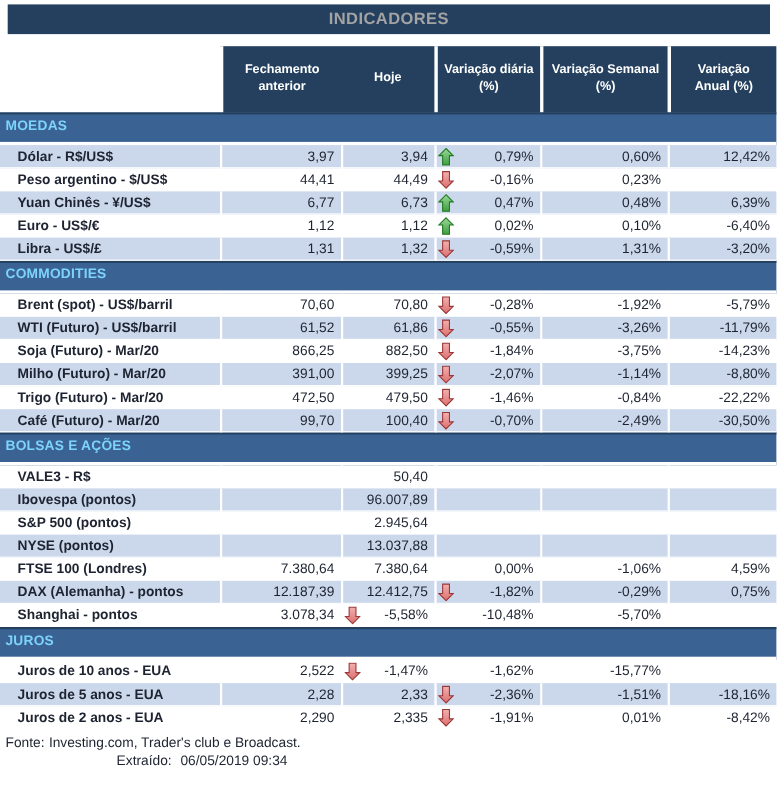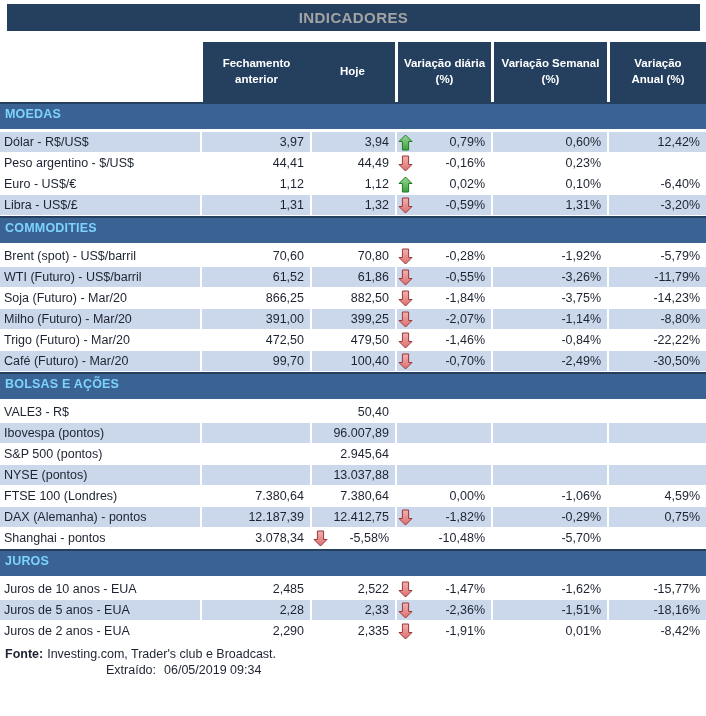--- a/index.html
+++ b/index.html
@@ -23,28 +23,28 @@
   .h-cell.first{border-left:none;}
 
   .section-bar{height:30px;background:#3a6394;border-top:2px solid #24405e;
                border-bottom:3px solid #ffffff;color:#7dd3fc;font-size:12.5px;
                font-weight:bold;padding:3px 0 0 5px;letter-spacing:.2px;}
 
   .row{height:21px;}
   .row.alt .cell{background:#cbd8eb;}
   .cell{display:flex;align-items:center;font-size:12.5px;height:21px;
         border-bottom:1px solid #ffffff;}
-  .cell.label{padding-left:4px;justify-content:flex-start;}
+  .cell.label{padding-left:16px;justify-content:flex-start;font-weight:bold;}
   .cell.num{padding-right:6px;justify-content:flex-end;border-left:2px solid #ffffff;}
   .cell.arrowcol{position:relative;}
   .cell.arrowcol svg{position:absolute;left:1px;top:2px;}
 
   .footer{margin-top:4px;font-size:12.5px;line-height:16px;}
   .footer .line1{padding-left:5px;}
-  .footer .line1 .lbl{font-weight:bold;margin-right:4px;}
+  .footer .line1 .lbl{font-weight:normal;margin-right:4px;}
   .footer .line2{margin-left:106px;}
   .footer .line2 .lbl{margin-right:8px;}
 
   .defs-holder{position:absolute;width:0;height:0;overflow:hidden;}
 </style>
 </head>
 <body>
 
 <svg class="defs-holder" aria-hidden="true">
   <defs>
@@ -89,20 +89,30 @@
       </div>
       <div class="grid row">
         <div class="cell label">Peso argentino - $/US$</div>
         <div class="cell num">44,41</div>
         <div class="cell num">44,49</div>
         <div class="cell num arrowcol"><svg width="15" height="17" viewBox="0 0 15 17">
             <path d="M7.5 16 L1 9.5 H4.4 V1 H10.6 V9.5 H14 Z" fill="url(#gradDown)" stroke="#9a3838" stroke-width="1"></path>
           </svg>-0,16%</div>
         <div class="cell num">0,23%</div>
       </div>
+      <div class="grid row alt">
+        <div class="cell label">Yuan Chinês - ¥/US$</div>
+        <div class="cell num">6,77</div>
+        <div class="cell num">6,73</div>
+        <div class="cell num arrowcol"><svg width="15" height="17" viewBox="0 0 15 17">
+            <path d="M7.5 1 L14 7.5 H10.6 V16 H4.4 V7.5 H1 Z" fill="url(#gradUp)" stroke="#1e7a1e" stroke-width="1"></path>
+          </svg>0,47%</div>
+        <div class="cell num">0,48%</div>
+        <div class="cell num">6,39%</div>
+      </div>
       <div class="grid row">
         <div class="cell label">Euro - US$/€</div>
         <div class="cell num">1,12</div>
         <div class="cell num">1,12</div>
         <div class="cell num arrowcol"><svg width="15" height="17" viewBox="0 0 15 17">
             <path d="M7.5 1 L14 7.5 H10.6 V16 H4.4 V7.5 H1 Z" fill="url(#gradUp)" stroke="#1e7a1e" stroke-width="1"></path>
           </svg>0,02%</div>
         <div class="cell num">0,10%</div>
         <div class="cell num">-6,40%</div>
       </div>
@@ -233,21 +243,20 @@
         <div class="cell num">3.078,34</div>
         <div class="cell num arrowcol"><svg width="15" height="17" viewBox="0 0 15 17">
             <path d="M7.5 16 L1 9.5 H4.4 V1 H10.6 V9.5 H14 Z" fill="url(#gradDown)" stroke="#9a3838" stroke-width="1"></path>
           </svg>-5,58%</div>
         <div class="cell num">-10,48%</div>
         <div class="cell num">-5,70%</div>
       </div>
       <div class="section-bar">JUROS</div>
       <div class="grid row">
         <div class="cell label">Juros de 10 anos - EUA</div>
-        <div class="cell num">2,485</div>
         <div class="cell num">2,522</div>
         <div class="cell num arrowcol"><svg width="15" height="17" viewBox="0 0 15 17">
             <path d="M7.5 16 L1 9.5 H4.4 V1 H10.6 V9.5 H14 Z" fill="url(#gradDown)" stroke="#9a3838" stroke-width="1"></path>
           </svg>-1,47%</div>
         <div class="cell num">-1,62%</div>
         <div class="cell num">-15,77%</div>
       </div>
       <div class="grid row alt">
         <div class="cell label">Juros de 5 anos - EUA</div>
         <div class="cell num">2,28</div>

